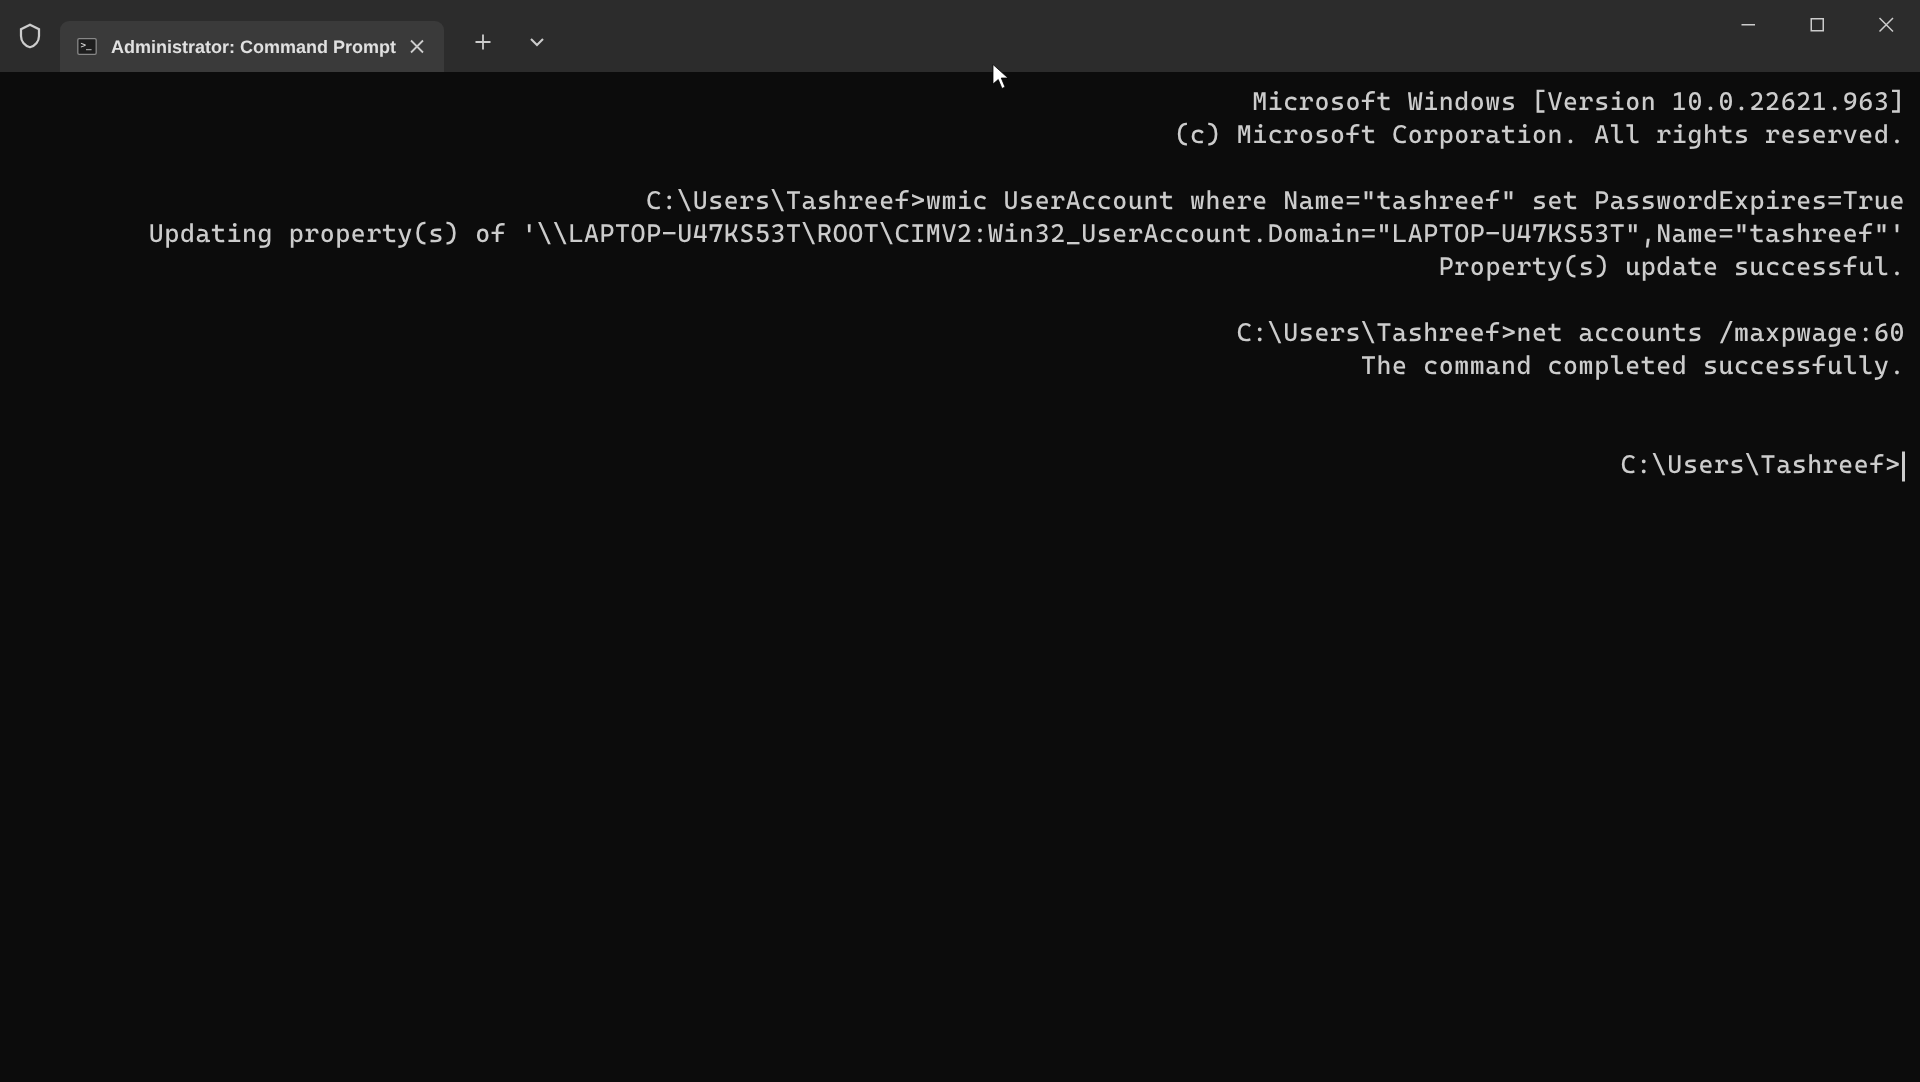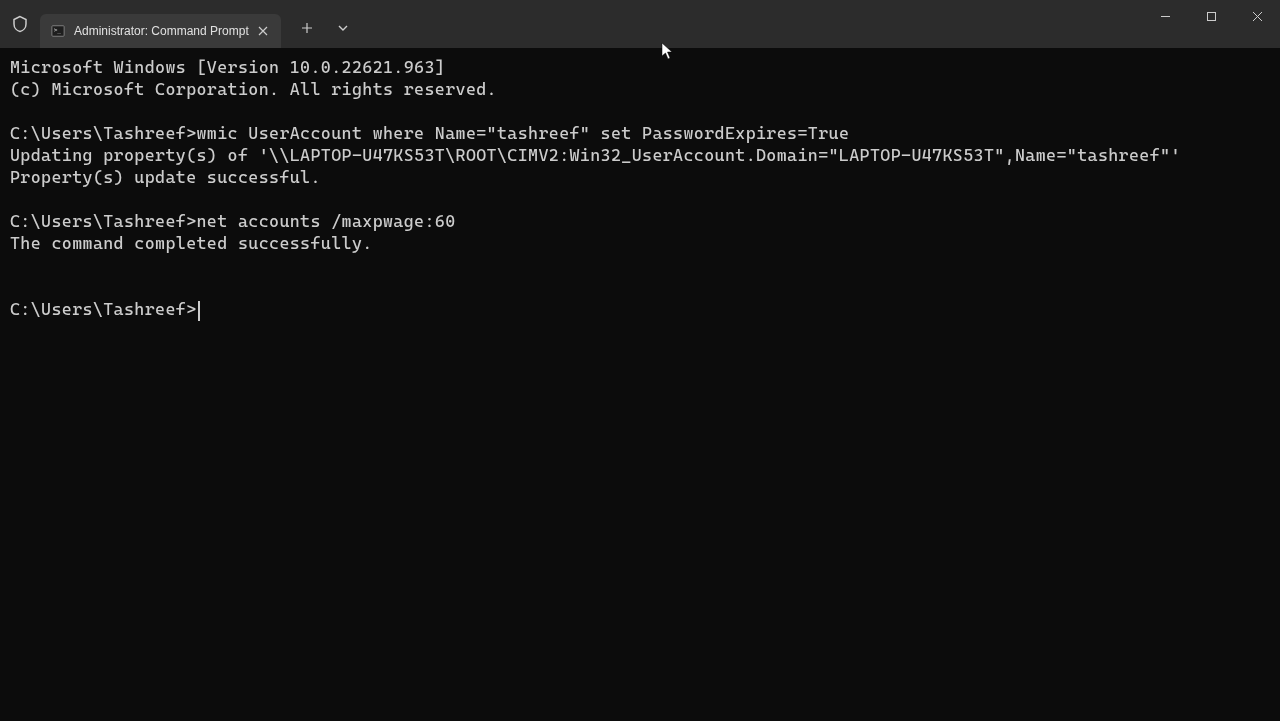--- a/index.html
+++ b/index.html
@@ -13,20 +13,21 @@
       background: #000;
       font-family: Consolas, 'Courier New', monospace;
       overflow: hidden;
       position: relative;
     }
     .titlebar {
       height: 48px;
       background: #2c2c2c;
       display: flex;
       position: relative;
+      font-weight: bold;
     }
     .shield-icon {
       width: 40px;
       height: 48px;
       display: flex;
       align-items: center;
       justify-content: center;
     }
     .shield-icon svg {
       width: 18px;
@@ -114,20 +115,21 @@
       background: #0c0c0c;
       height: calc(721px - 48px);
       padding: 8px 10px;
       color: #cccccc;
       font-size: 17px;
       line-height: 22px;
       white-space: pre-wrap;
       word-wrap: break-word;
       font-family: Consolas, 'Cascadia Mono', monospace;
       letter-spacing: 0.4px;
+      text-align: right;
     }
     .cursor {
       display: inline-block;
       width: 2px;
       height: 20px;
       background: #ccc;
       vertical-align: text-bottom;
       margin-left: 1px;
       position: relative;
       top: 2px;

